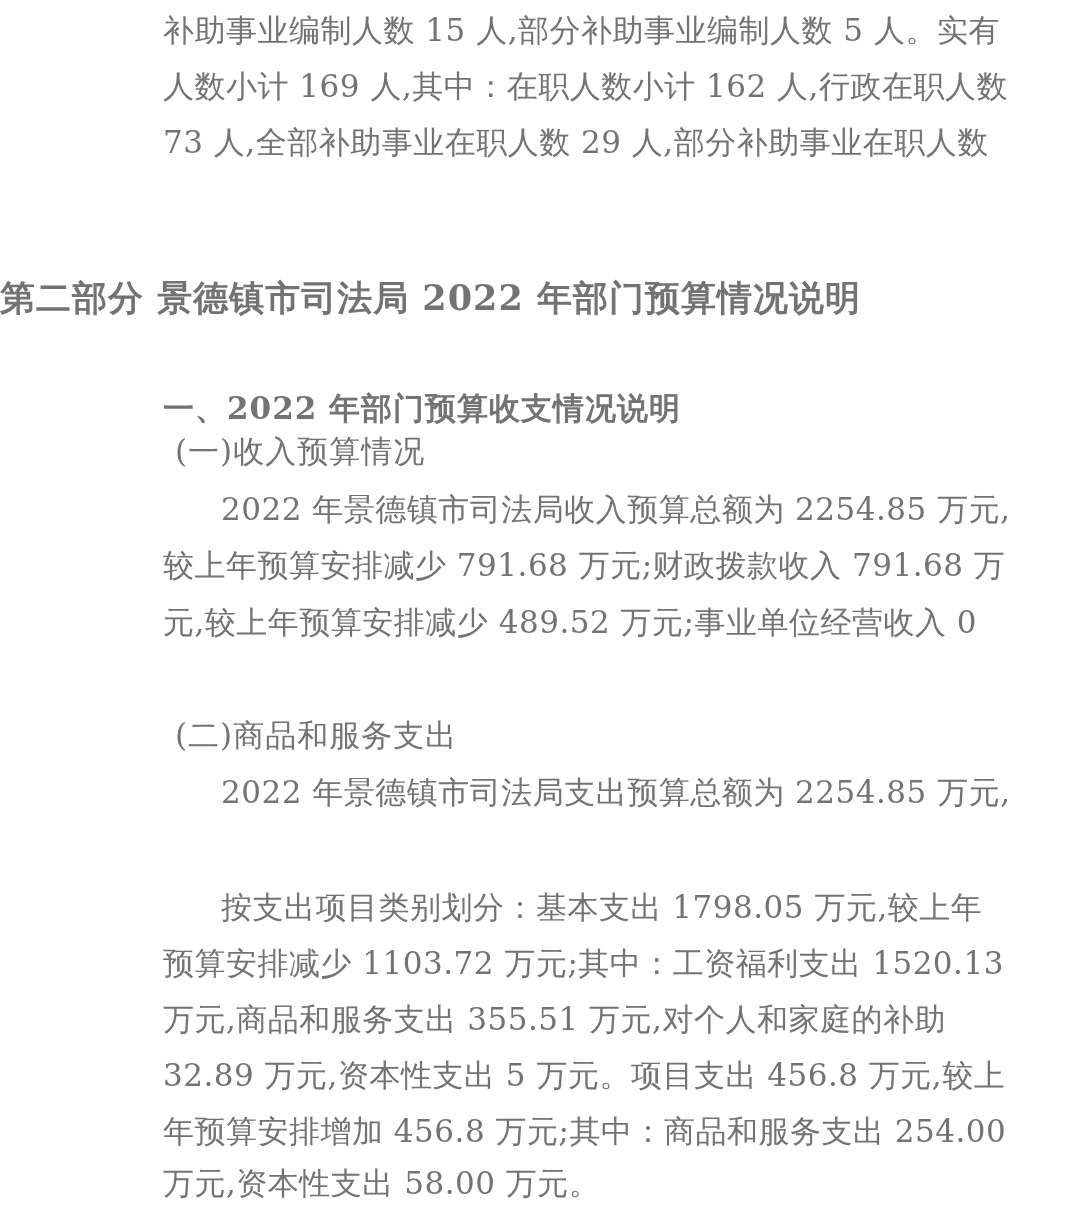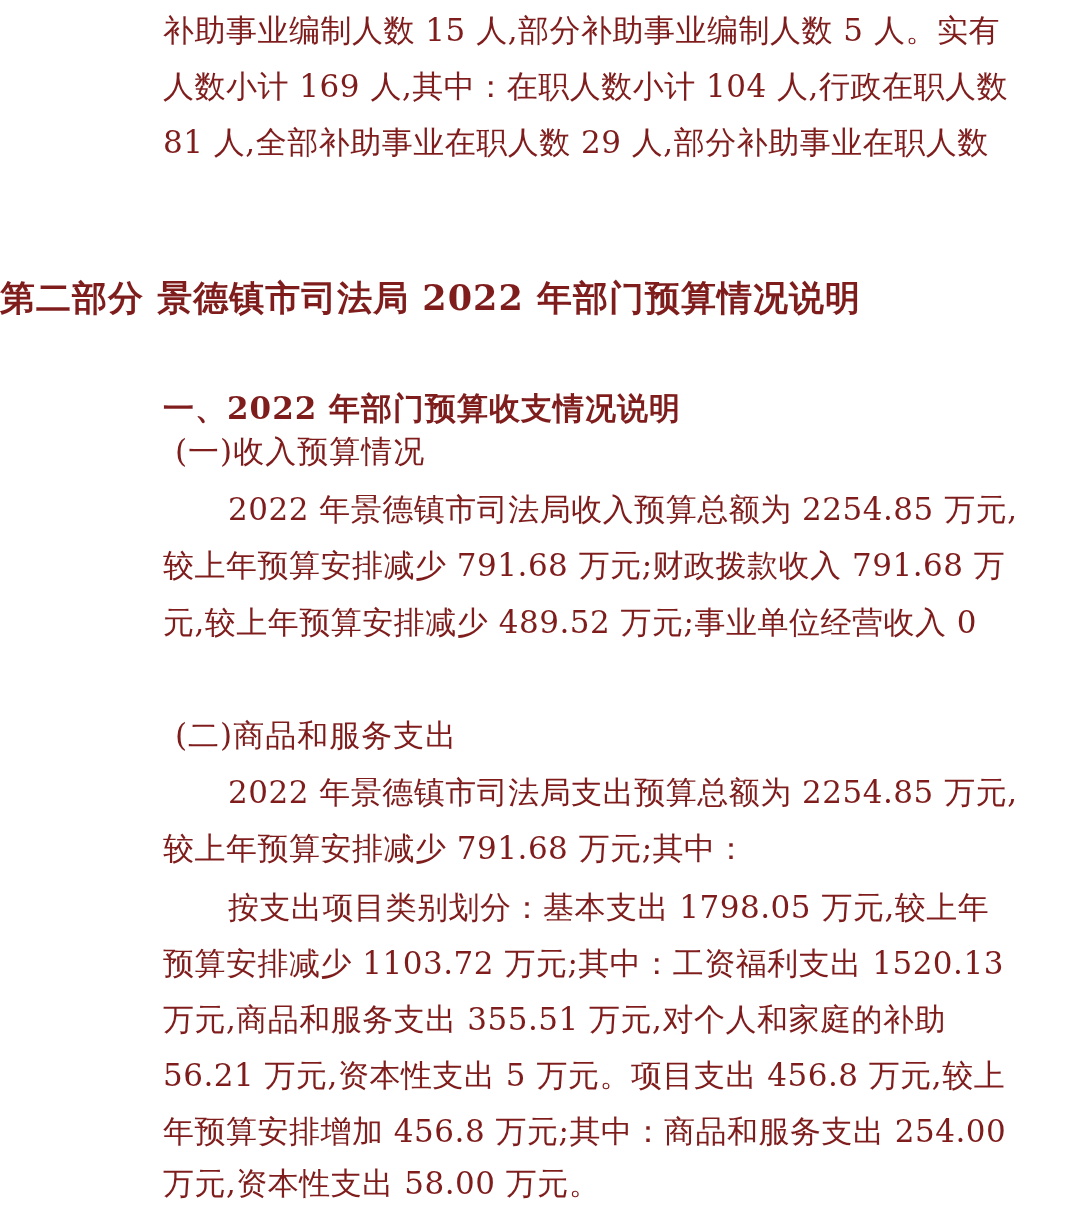--- a/index.html
+++ b/index.html
@@ -2,35 +2,35 @@
 <html><head>
 <meta charset="utf-8">
 <style>
   * { margin: 0; padding: 0; box-sizing: border-box; }
   html, body { background: #ffffff; }
   .page {
     position: relative;
     width: 1020px;
     height: 1205px;
     background: #ffffff;
-    color: #7f1d1d;
+    color: #737373;
     font-family: "DejaVu Serif", "Liberation Serif", serif;
     overflow: hidden;
   }
   .line {
     position: absolute;
     left: 163px;
     width: 760px;
     height: 56px;
     line-height: 56px;
     font-size: 31px;
     white-space: nowrap;
     letter-spacing: 0.5px;
   }
-  .indent { left: 228px; }
+  .indent { left: 221px; }
   .doc-title {
     position: absolute;
     left: 0;
     width: 1074px;
     height: 60px;
     line-height: 60px;
     text-align: left;
     font-size: 35px;
     font-weight: 700;
     letter-spacing: 1px;
@@ -45,38 +45,37 @@
     font-weight: 400;
     letter-spacing: 1px;
   }
 </style>
 </head>
 <body>
 
 <div class="page">
 
   <div class="line" style="top:2px">补助事业编制人数 15 人,部分补助事业编制人数 5 人。实有</div>
-  <div class="line" style="top:58px">人数小计 169 人,其中：在职人数小计 104 人,行政在职人数</div>
-  <div class="line" style="top:114px">81 人,全部补助事业在职人数 29 人,部分补助事业在职人数</div>
+  <div class="line" style="top:58px">人数小计 169 人,其中：在职人数小计 162 人,行政在职人数</div>
+  <div class="line" style="top:114px">73 人,全部补助事业在职人数 29 人,部分补助事业在职人数</div>
 
   <div class="doc-title" style="top:268px">第二部分  景德镇市司法局 2022 年部门预算情况说明</div>
 
   <div class="line heading" style="top:380px">一、2022 年部门预算收支情况说明</div>
 
   <div class="line sub-heading" style="top:423px">(一)收入预算情况</div>
 
   <div class="line indent" style="top:481px">2022 年景德镇市司法局收入预算总额为 2254.85 万元,</div>
   <div class="line" style="top:537px">较上年预算安排减少 791.68 万元;财政拨款收入 791.68 万</div>
   <div class="line" style="top:594px">元,较上年预算安排减少 489.52 万元;事业单位经营收入 0</div>
 
   <div class="line sub-heading" style="top:707px">(二)商品和服务支出</div>
 
   <div class="line indent" style="top:764px">2022 年景德镇市司法局支出预算总额为 2254.85 万元,</div>
-  <div class="line" style="top:820px">较上年预算安排减少 791.68 万元;其中：</div>
 
   <div class="line indent" style="top:879px">按支出项目类别划分：基本支出 1798.05 万元,较上年</div>
   <div class="line" style="top:935px">预算安排减少 1103.72 万元;其中：工资福利支出 1520.13</div>
   <div class="line" style="top:991px">万元,商品和服务支出 355.51 万元,对个人和家庭的补助</div>
-  <div class="line" style="top:1047px">56.21 万元,资本性支出 5 万元。项目支出 456.8 万元,较上</div>
+  <div class="line" style="top:1047px">32.89 万元,资本性支出 5 万元。项目支出 456.8 万元,较上</div>
   <div class="line" style="top:1103px">年预算安排增加 456.8 万元;其中：商品和服务支出 254.00</div>
   <div class="line" style="top:1155px">万元,资本性支出 58.00 万元。</div>
 
 </div>
 
 </body></html>

